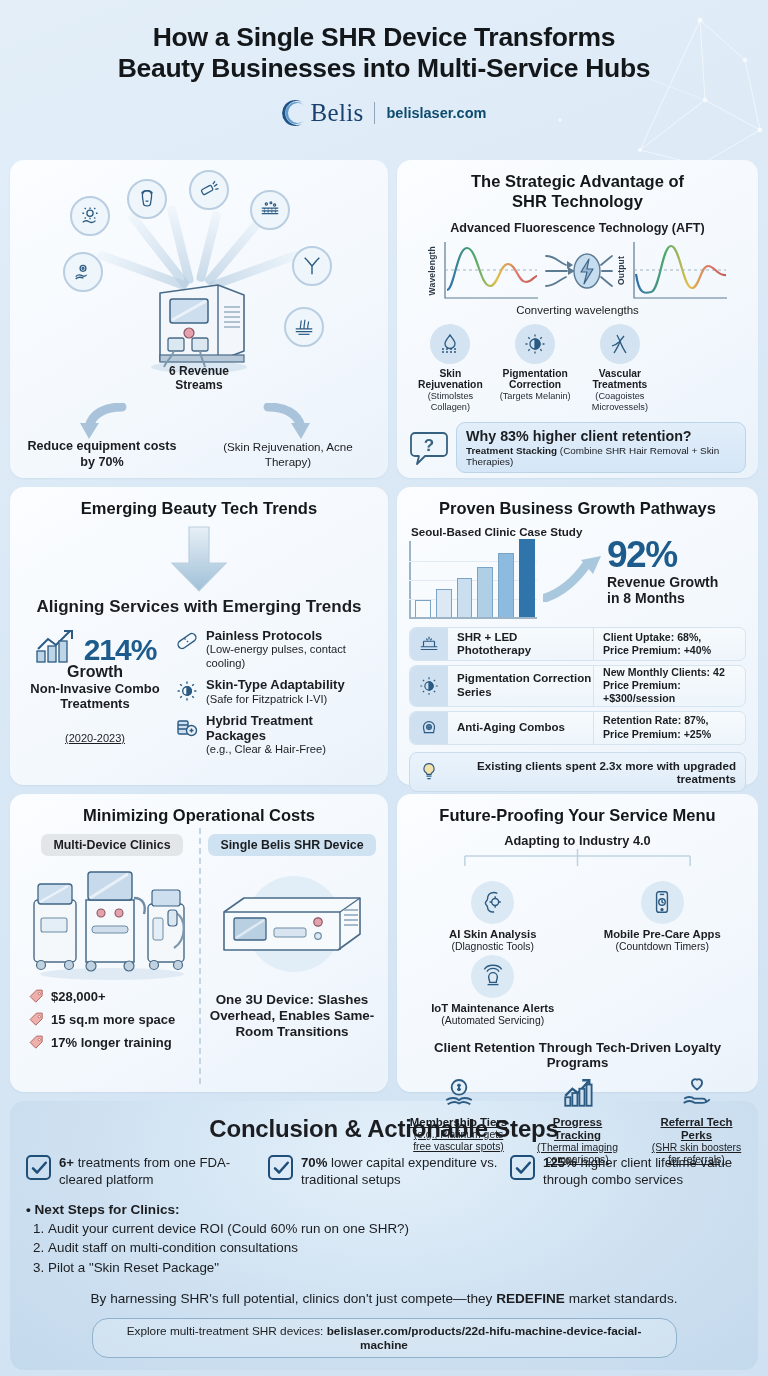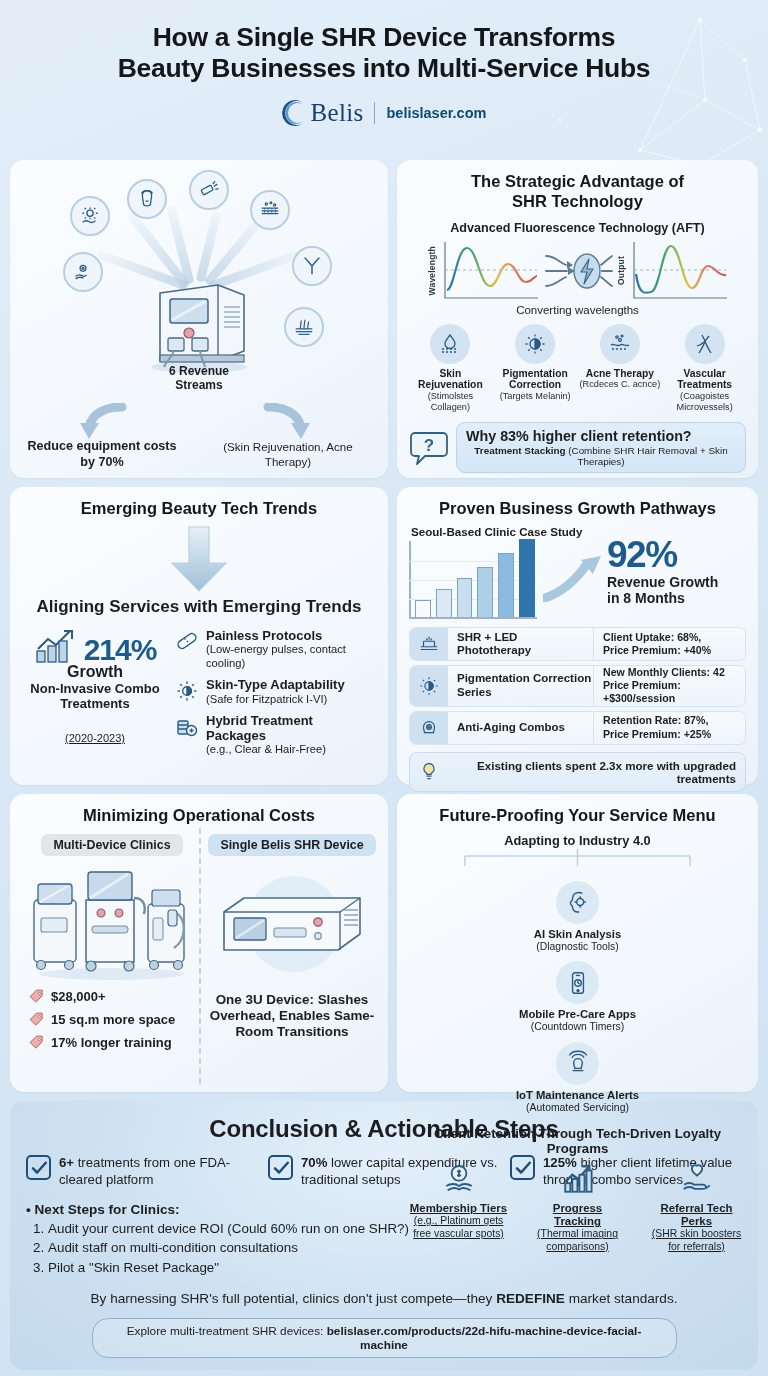--- a/index.html
+++ b/index.html
@@ -60,21 +60,21 @@
   .tgrid { display:grid; grid-template-columns:repeat(4,1fr); gap:2px; margin-top:8px; }
   .tg { text-align:center; }
   .tg .bubble { width:40px;height:40px;border-radius:50%;background:#d3e3f1;margin:0 auto 4px;display:flex;align-items:center;justify-content:center; }
   .tg .bubble svg { width:24px; height:24px; }
   .tg-name { font-size:10.3px; font-weight:800; line-height:1.15; }
   .tg-sub { font-size:9.2px; line-height:1.2; color:#1f262d; }
   .qbox { display:flex; align-items:center; gap:7px; margin-top:9px; }
   .qbubble { flex:0 0 auto; width:40px;height:36px; position:relative; }
   .qpanel { flex:1; background:linear-gradient(180deg,#e2eefa,#d4e6f7); border:1px solid #bcd4e8; border-radius:9px; padding:5px 9px; }
   .qh { font-size:14.3px; font-weight:800; }
-  .qs { font-size:9.9px; margin-top:1px;text-align:center; }
+  .qs { font-size:9.9px; margin-top:1px; }
   .qs b { font-weight:800; }
 
   
   .p3 { height:298px; }
   .bigarrow { display:flex; justify-content:center; margin:6px 0 2px; }
   .p3-title2 { font-size:17px; font-weight:800; text-align:center; margin-top:4px; }
   .p3-body { display:flex; gap:6px; margin-top:10px; }
   .growth { width:146px; text-align:center; }
   .growth-top { display:flex; align-items:flex-end; justify-content:center; gap:4px; }
   .gnum { font-size:30px; font-weight:800; color:#1d5b8c; line-height:.95; letter-spacing:-1px; }
@@ -121,21 +121,21 @@
   .vdash { position:absolute; left:50%; top:34px; bottom:8px; width:0; border-left:2px dashed #c3d4e2; }
   .costlist { margin-top:6px; text-align:left; padding-left:6px; }
   .costitem { display:flex; align-items:center; gap:6px; margin-bottom:6px; }
   .costitem svg { width:17px; height:17px; flex:0 0 auto; }
   .costtxt { font-size:13px; font-weight:800; }
   .onecap { font-size:13.4px; font-weight:800; line-height:1.2; text-align:center; margin-top:4px; }
 
   
   .p6 { height:298px; }
   .adapt { text-align:center; font-size:12.8px; font-weight:800; margin-top:7px; }
-  .fgrid { display:grid; grid-template-columns:repeat(1,1fr); gap:8px; margin-top:14px; position:relative; }
+  .fgrid { display:grid; grid-template-columns:repeat(2,1fr); gap:2px; margin-top:14px; position:relative; }
   .fg { text-align:center; }
   .fg .bub { width:43px;height:43px;border-radius:50%;background:#dbe9f5;margin:0 auto 4px;display:flex;align-items:center;justify-content:center; }
   .fg .bub svg { width:26px;height:26px; }
   .fg-n { font-size:11.3px; font-weight:800; line-height:1.15; }
   .fg-s { font-size:10.4px; line-height:1.2; }
   .loyal { text-align:center; font-size:13.2px; font-weight:800; margin-top:12px; }
   .lgrid { display:grid; grid-template-columns:repeat(3,1fr); gap:20px; margin-top:6px;text-decoration:underline; }
   .lg { text-align:center; }
   .lg svg { width:34px; height:34px; margin-bottom:2px; }
   .lg-n { font-size:11.4px; font-weight:800; line-height:1.15; }
@@ -386,33 +386,20 @@
               <path d="M12 7a5 5 0 0 1 0 10Z" fill="#2b5a82"></path>
               <path d="M12 2.5v2M12 19.5v2M2.5 12h2M19.5 12h2M5.3 5.3l1.4 1.4M17.3 17.3l1.4 1.4M18.7 5.3l-1.4 1.4M6.7 17.3l-1.4 1.4"></path>
             </svg>
         </div>
         <div class="tg-name">Pigmentation Correction</div>
         <div class="tg-sub">(Targets Melanin)</div>
       </div>
       <div class="tg">
         <div class="bubble">
           <svg viewBox="0 0 24 24" fill="none" stroke="#2b5a82" stroke-width="1.3">
-              <circle cx="9" cy="5" r="1.2"></circle>
-              <circle cx="14" cy="4" r=".9"></circle>
-              <circle cx="12" cy="8" r="1.4"></circle>
-              <path d="M3 13c3-2 6 2 9 0s6 2 9 0"></path>
-              <path d="M4 17h16" stroke-dasharray="2 2"></path>
-            </svg>
-        </div>
-        <div class="tg-name">Acne Therapy</div>
-        <div class="tg-sub">(Rcdeces C. acnce)</div>
-      </div>
-      <div class="tg">
-        <div class="bubble">
-          <svg viewBox="0 0 24 24" fill="none" stroke="#2b5a82" stroke-width="1.3">
               <path d="M6 21c3-5 5-8 6-12"></path>
               <path d="M12 9c1 4 3 7 6 12M12 9 9 3M12 9l4-5"></path>
               <path d="M4 14c3-1 5-2 7-4"></path>
             </svg>
         </div>
         <div class="tg-name">Vascular Treatments</div>
         <div class="tg-sub">(Coagoistes Microvessels)</div>
       </div>
     </div>
 

